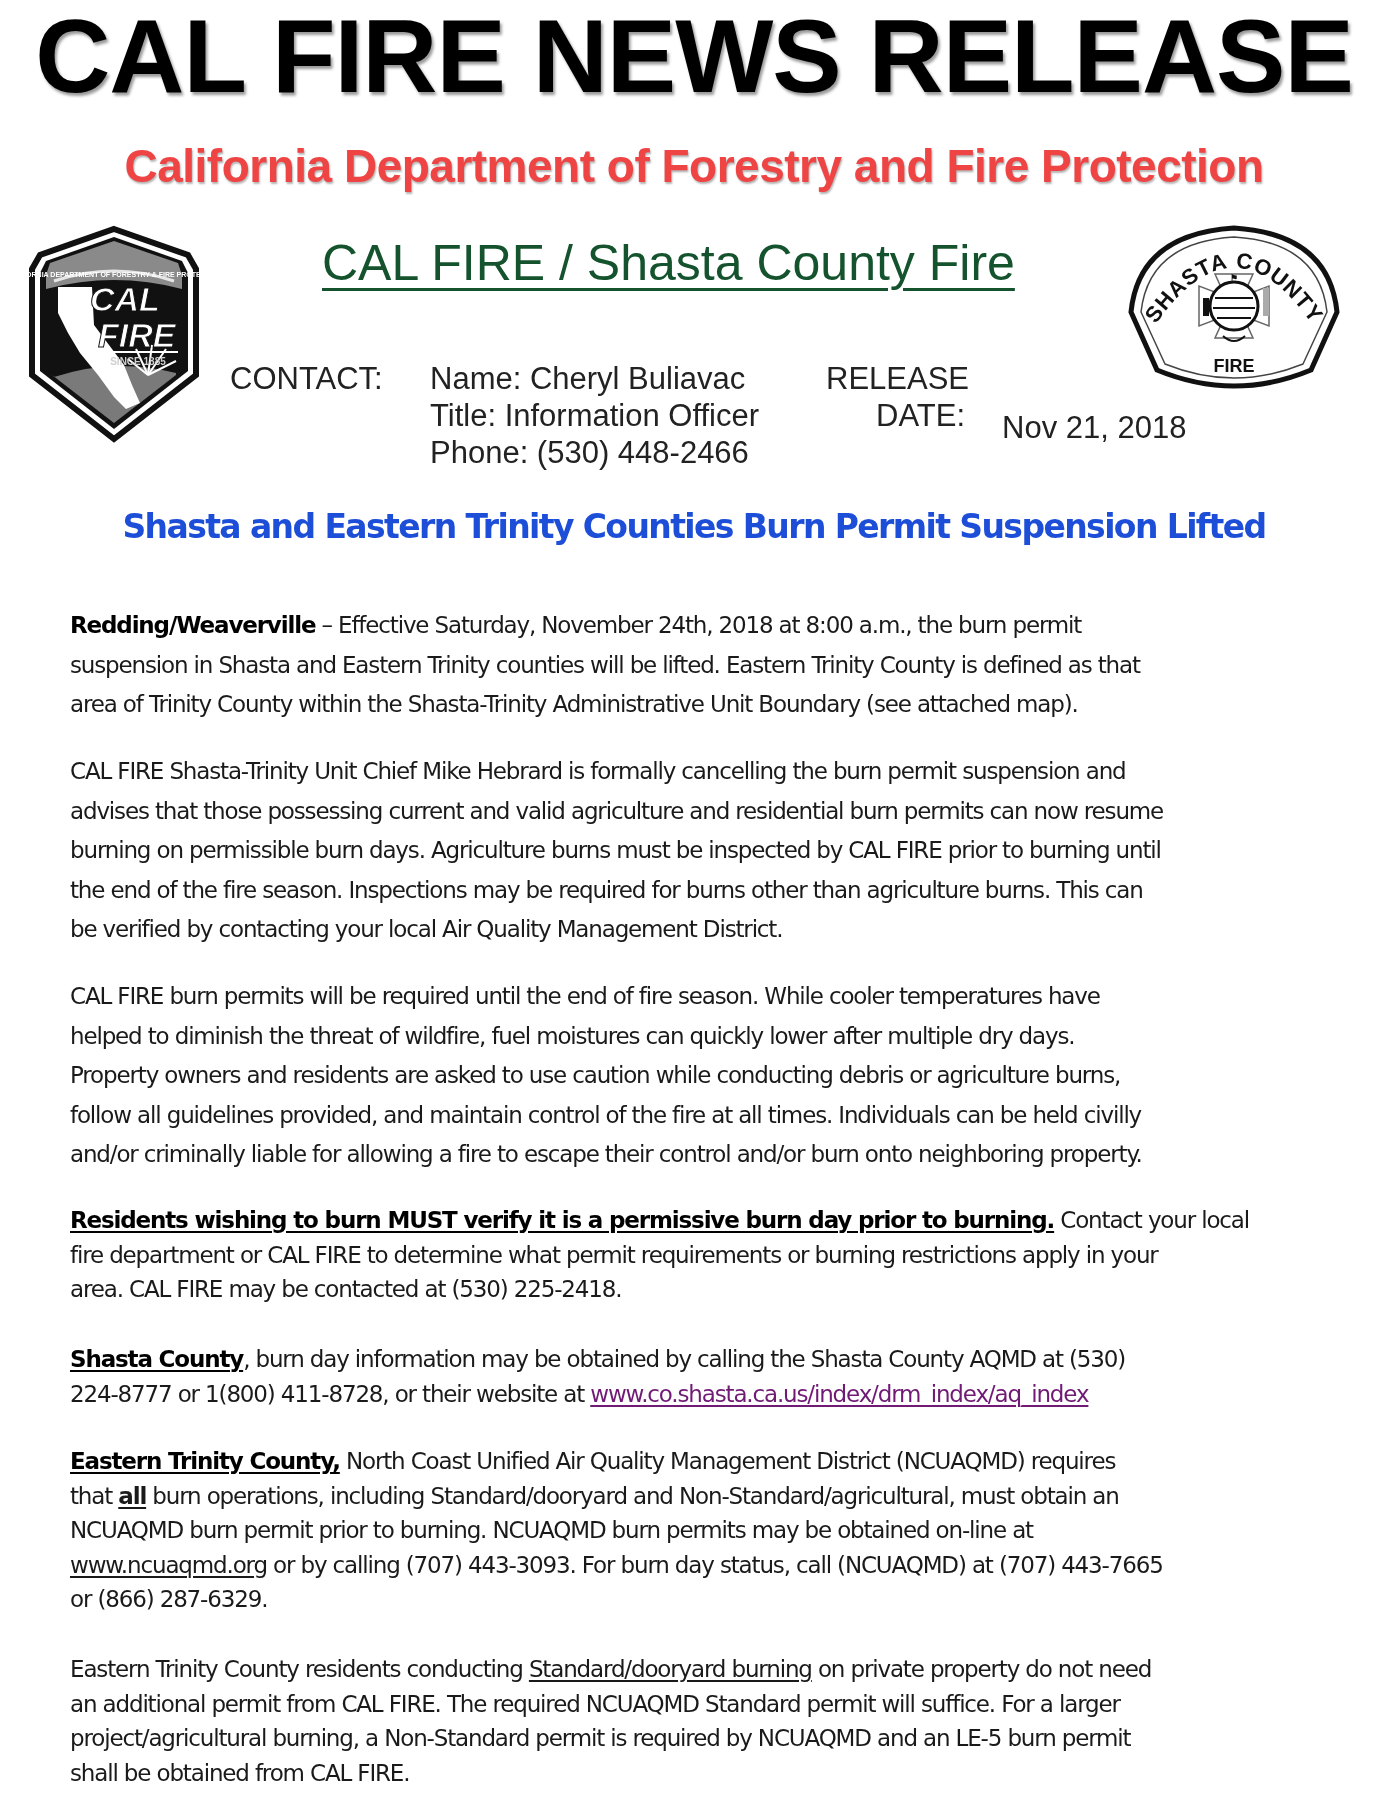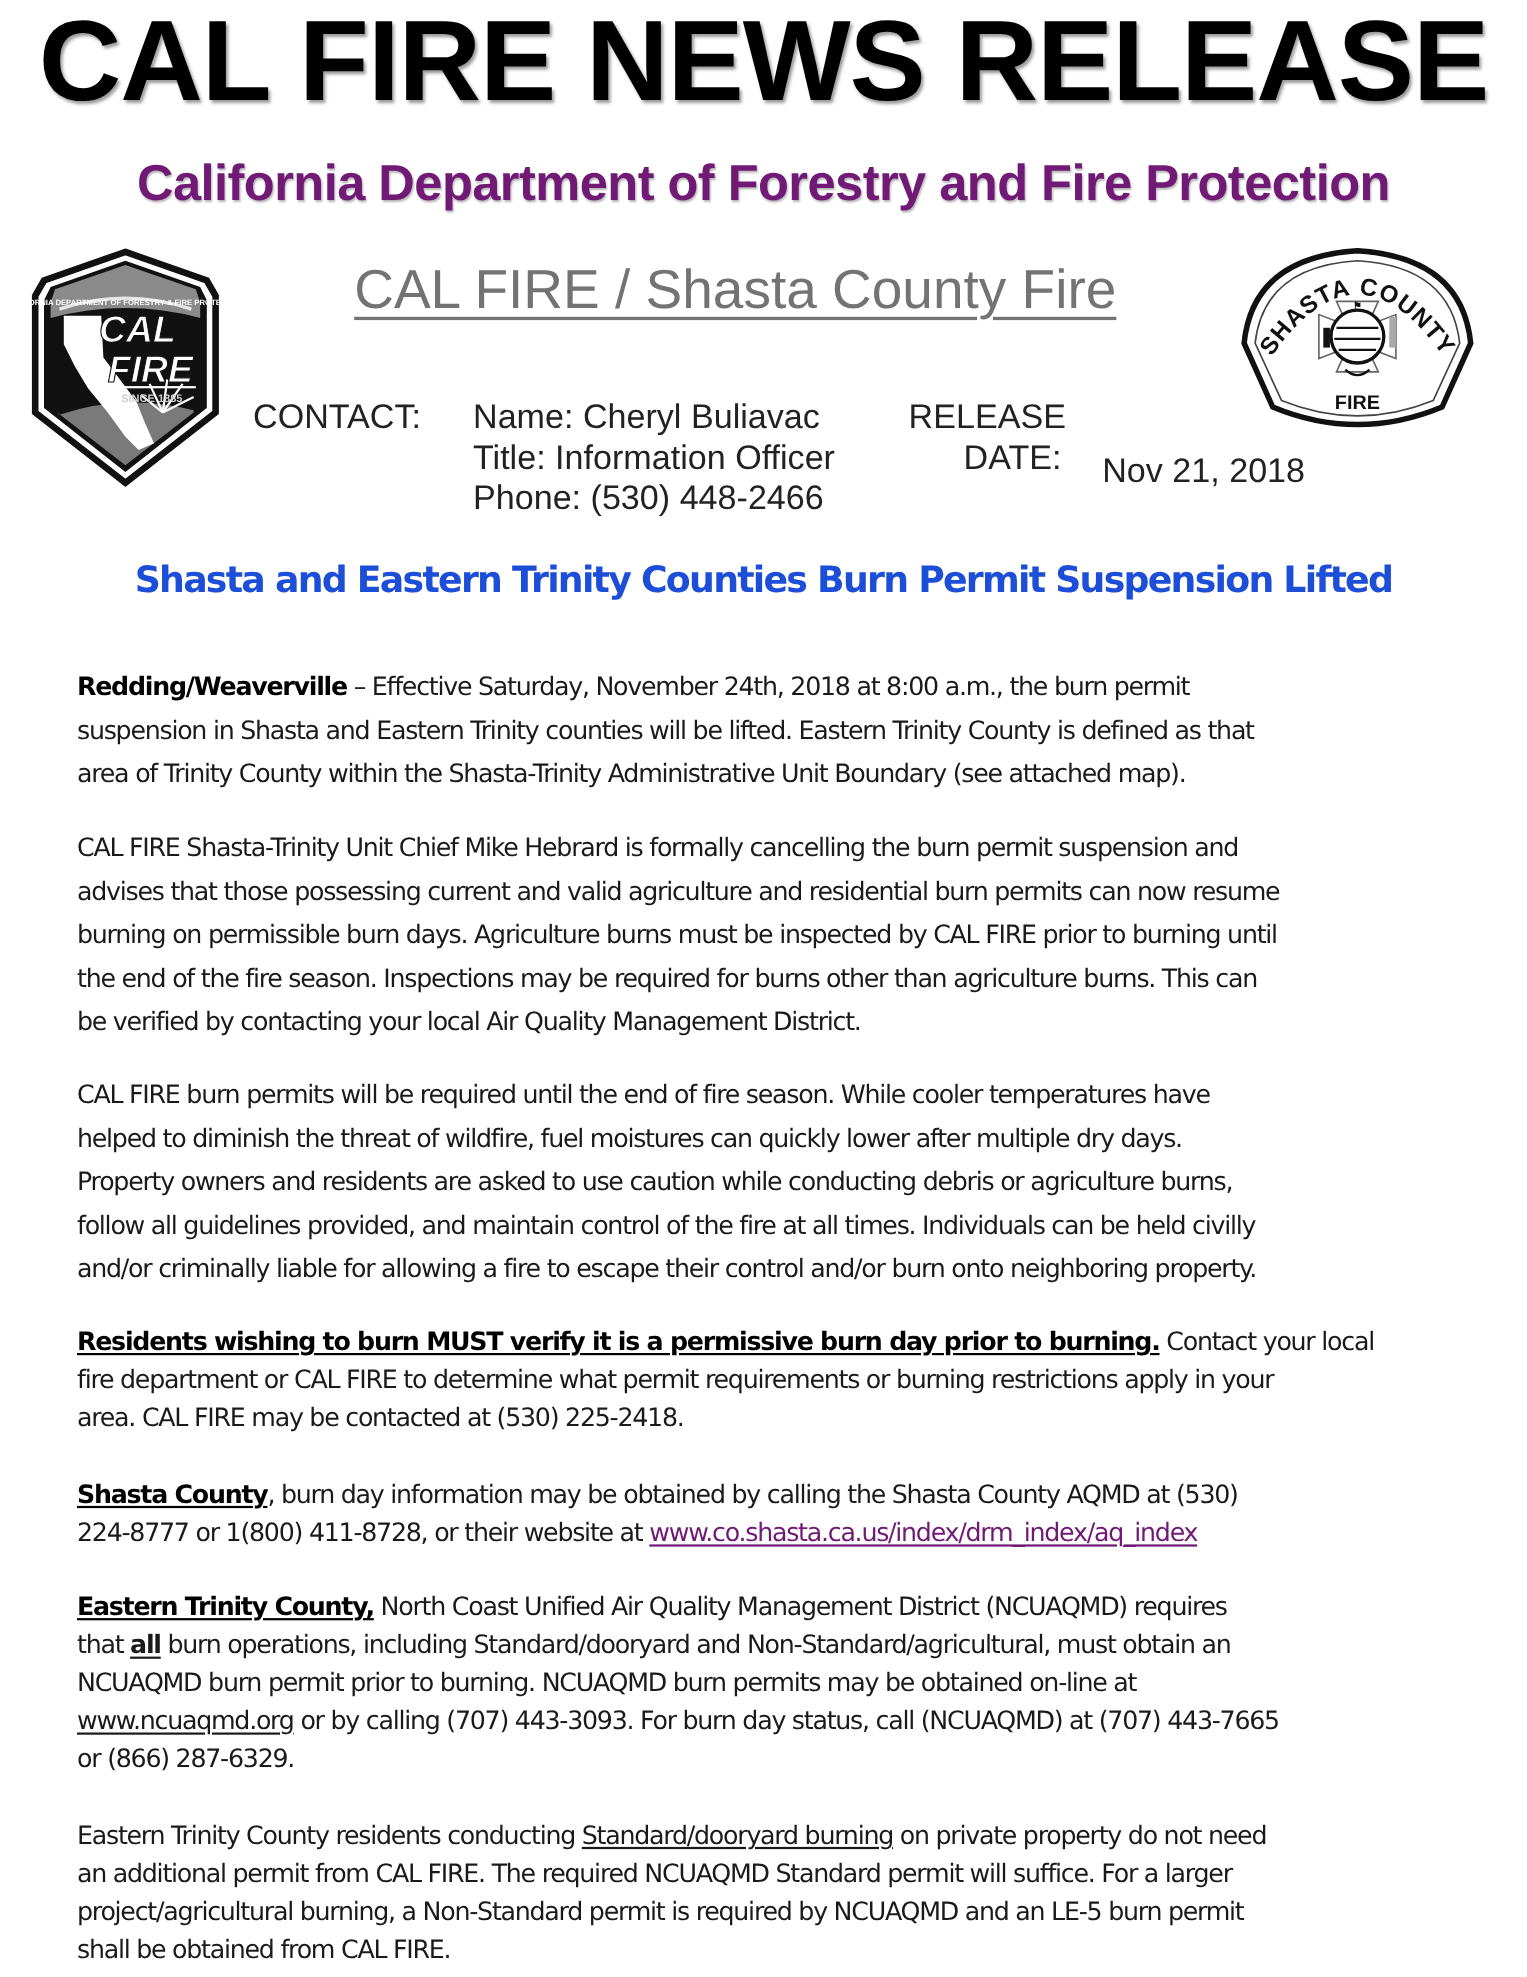--- a/index.html
+++ b/index.html
@@ -26,29 +26,29 @@
       text-shadow: 2px 3px 3px #9a9a9a;
       white-space: nowrap;
     }
     #dept-title {
       left: 0; width: 1388px; top: 143px;
       text-align: center;
       font-weight: bold;
       font-size: 46px;
       letter-spacing: -0.5px;
       line-height: 1;
-      color: #701a75;
+      color: #ef4444;
       text-shadow: 1px 2px 2px #b5b5b5;
       white-space: nowrap;
     }
     #unit-title {
       left: 322px; top: 238px;
       font-size: 50px;
       line-height: 1;
-      color: #737373;
+      color: #14532d;
       text-decoration: underline;
       text-decoration-thickness: 3px;
       text-underline-offset: 8px;
       white-space: nowrap;
     }
 
     
     #calfire-logo { left: 28px; top: 225px; width: 172px; height: 218px; }
     #shasta-logo { left: 1125px; top: 224px; width: 218px; height: 174px; }
 

